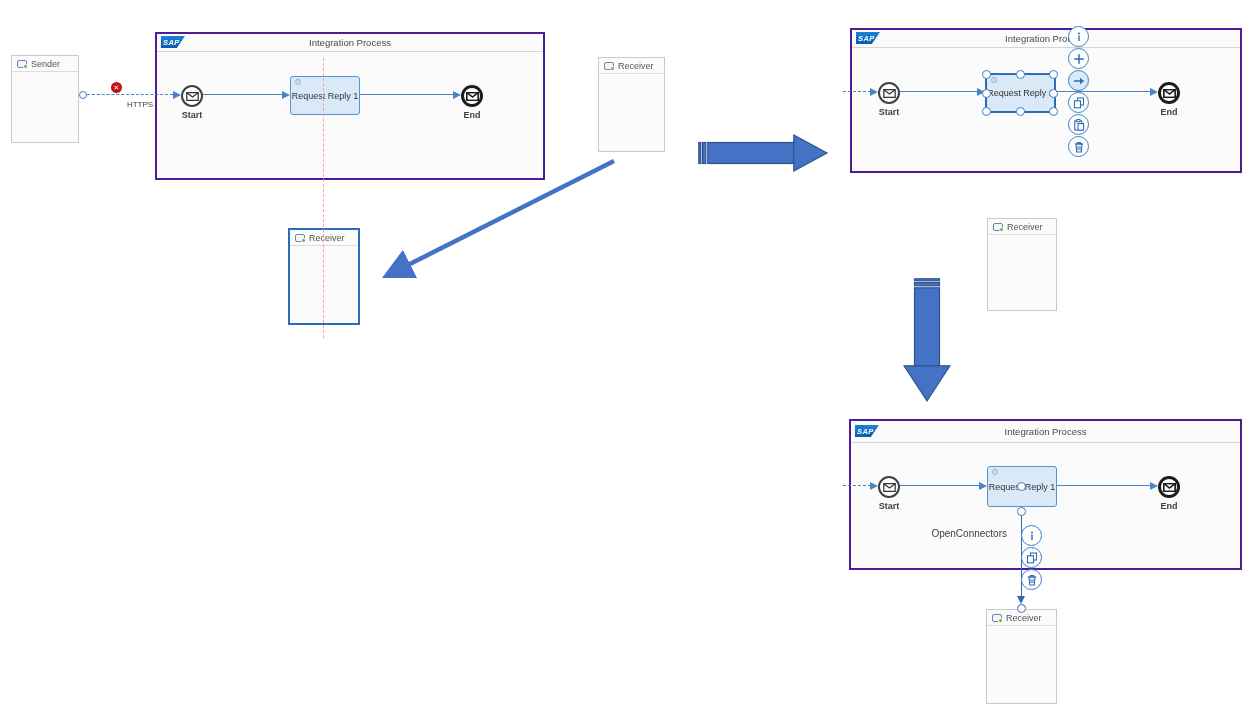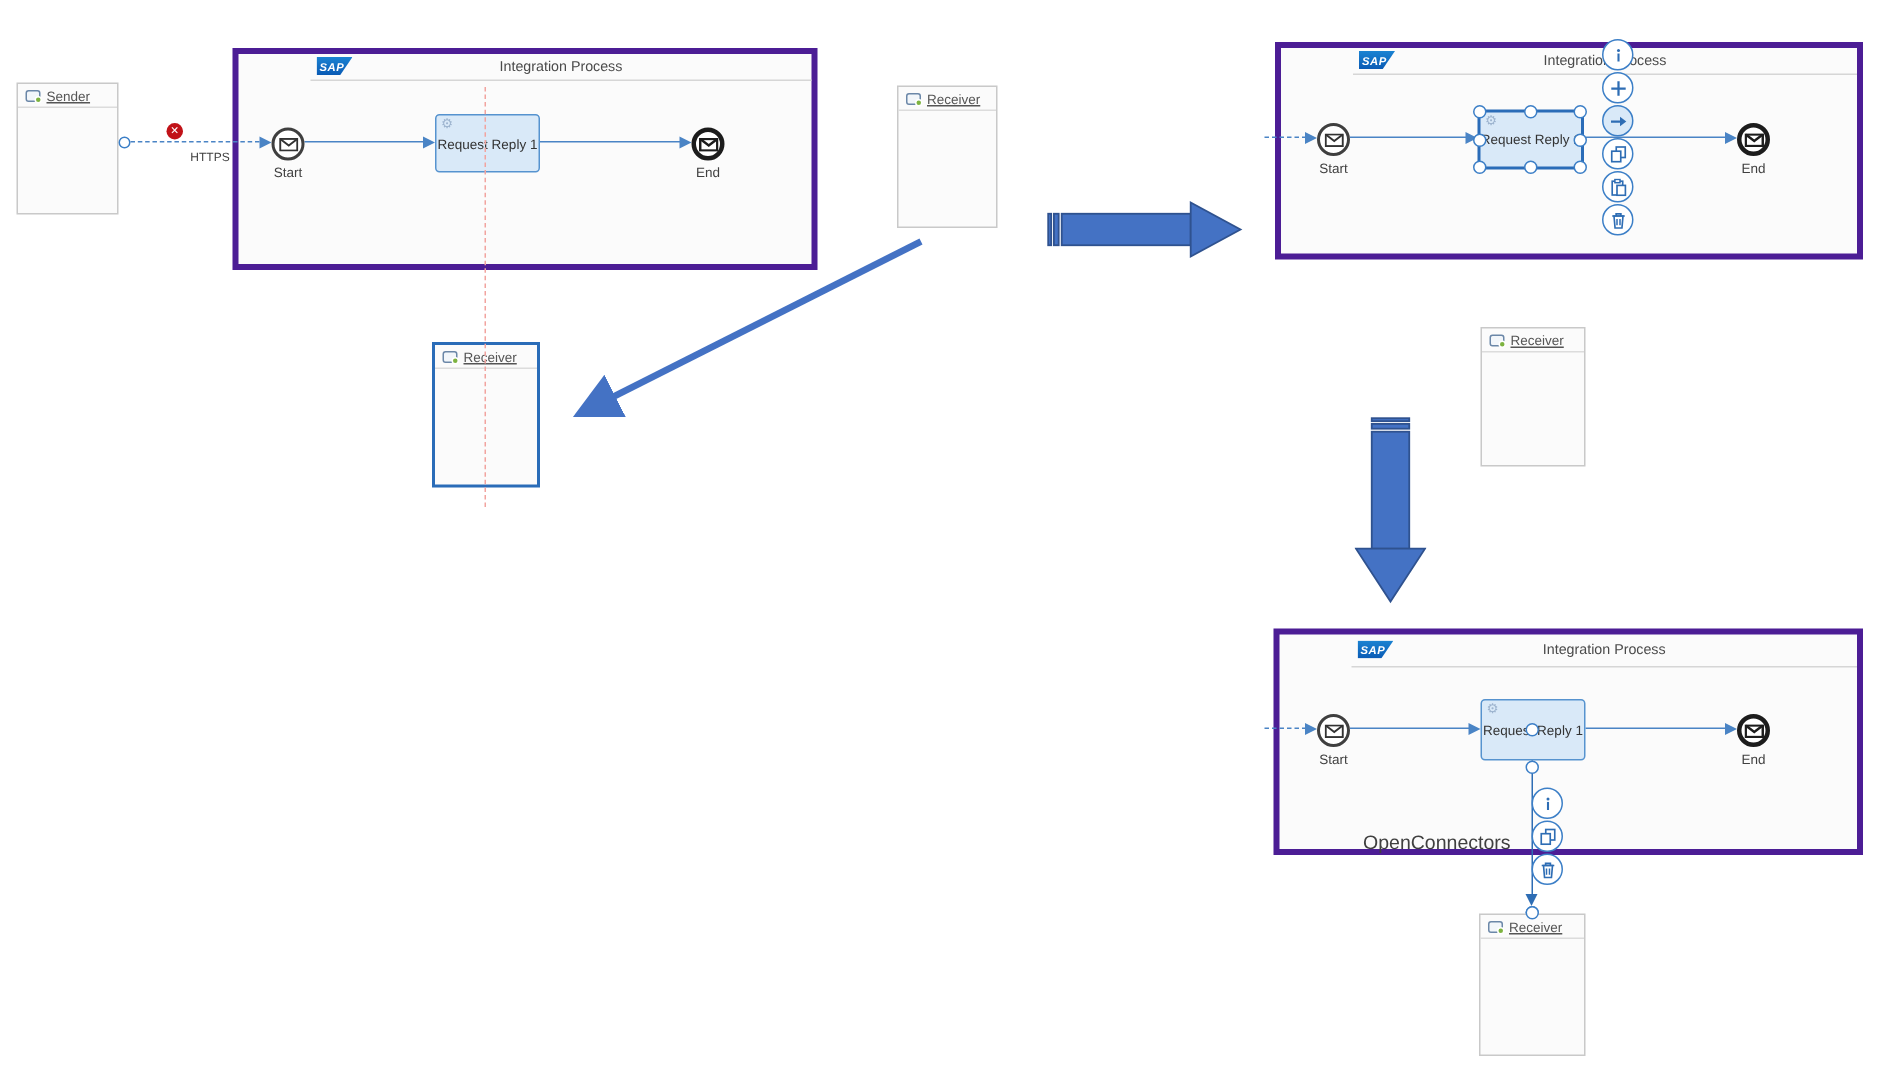--- a/index.html
+++ b/index.html
@@ -1,36 +1,36 @@
 <!DOCTYPE html>
 <html><head>
 <meta charset="utf-8">
 <style>
   html,body{margin:0;padding:0;background:#fff;}
   #canvas{position:relative;width:1254px;height:712px;background:#fff;overflow:hidden;
           font-family:"Liberation Sans",sans-serif;color:#404040;}
   
-  .panel{position:absolute;background:#fbfbfb;border:4px solid #4c1d95;box-sizing:border-box;padding-left:48px;}
+  .panel{position:absolute;background:#fbfbfb;border:2px solid #4c1d95;box-sizing:border-box;}
   .panel-hd{position:relative;height:17px;border-bottom:1px solid #d6d6d6;display:flex;
             align-items:center;justify-content:center;font-size:9.5px;color:#4a4a4a;}
   .sap{position:absolute;left:4px;top:2px;width:24px;height:12px;
        background:linear-gradient(#1b83d2,#0a5bb5);clip-path:polygon(0 0,100% 0,66% 100%,0 100%);
        color:#fff;font-size:7.5px;font-weight:bold;font-style:italic;display:flex;align-items:center;
        padding-left:2px;box-sizing:border-box;letter-spacing:.4px;}
   
   .part{position:absolute;background:#fbfbfb;border:1px solid #c9c9c9;box-sizing:border-box;}
   .part-hd{height:15px;border-bottom:1px solid #dcdcdc;display:flex;align-items:center;gap:4px;
-           padding-left:5px;font-size:9px;color:#555;text-decoration:underline;}
+           padding-left:5px;font-size:9px;color:#555;}
   .part.sel{border:2px solid #2a6cb8;}
   
   .event{position:absolute;width:22px;height:22px;border-radius:50%;background:#fff;
          box-sizing:border-box;display:flex;align-items:center;justify-content:center;}
   .event.start{border:2px solid #3f3f3f;}
   .event.end{border:3px solid #1c1c1c;}
-  .evt-label{position:absolute;width:44px;font-size:9px;color:#404040;text-align:center;}
+  .evt-label{position:absolute;width:44px;font-size:9px;color:#404040;text-align:center;font-weight:bold;}
   
   .step{position:absolute;background:#d9e9f8;border:1.3px solid #5693cf;border-radius:3px;
         box-sizing:border-box;display:flex;align-items:center;justify-content:center;
         font-size:9px;color:#333;}
   .step.sel{border:2px solid #2a6cb8;}
   .gear{position:absolute;top:0px;left:3px;font-size:9px;color:#9db4cf;line-height:10px;}
   
   .fl{position:absolute;height:0;border-top:1.6px solid #4a84c5;}
   .dash{position:absolute;height:0;border-top:1.6px dashed #4a84c5;}
   .vline{position:absolute;width:0;border-left:1.6px solid #2e6db4;}
@@ -272,21 +272,21 @@
       </svg>
   </div>
   <div class="evt-label" style="left:1147px;top:501px;">End</div>
 
   <div class="vline" style="left:1021px;top:507px;height:93px;"></div>
   <div class="arr-d" style="left:1017px;top:596px;"></div>
   <div class="hnd" style="left:1017px;top:482px;"></div>
   <div class="hnd" style="left:1017px;top:507px;"></div>
   <div class="hnd" style="left:1017px;top:604px;"></div>
 
-  <div class="lbl" style="left:905px;top:554px;width:102px;text-align:right;font-size:13px;">OpenConnectors</div>
+  <div class="lbl" style="left:905px;top:528px;width:102px;text-align:right;font-size:10px;">OpenConnectors</div>
 
   <div class="ibtn" style="left:1021px;top:525px;">
     <svg width="12" height="12" viewBox="0 0 12 12">
         <circle cx="6" cy="2.6" r="1" fill="#2e6db4"></circle>
         <path d="M6 4.6 V10" stroke="#2e6db4" stroke-width="1.4" fill="none"></path>
       </svg>
   </div>
   <div class="ibtn" style="left:1021px;top:547px;">
     <svg width="12" height="12" viewBox="0 0 12 12">
         <rect x="4.5" y="1" width="6" height="7" fill="none" stroke="#2e6db4" stroke-width="1.1"></rect>

